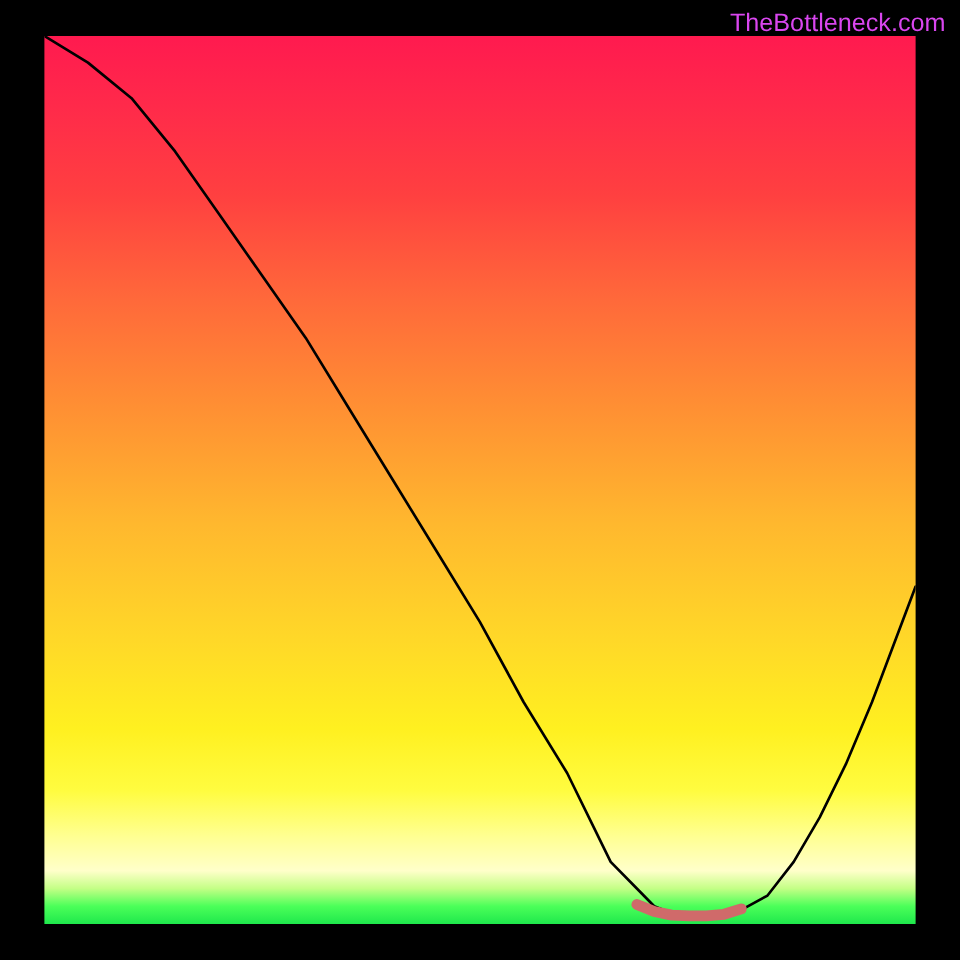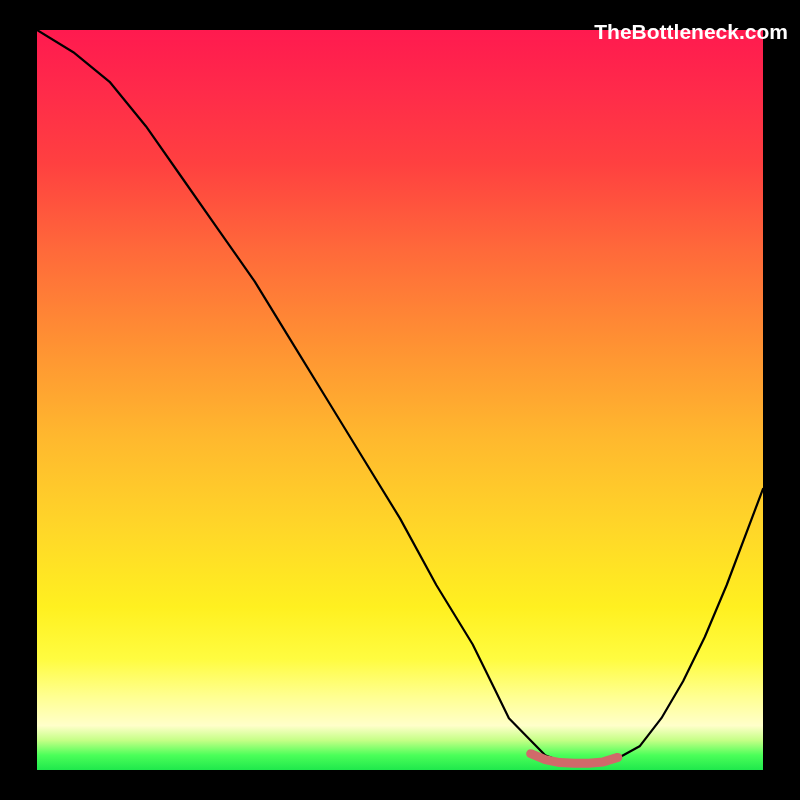--- a/index.html
+++ b/index.html
@@ -6,25 +6,25 @@
   body {
     width: 800px;
     height: 800px;
     background: #000;
     font-family: Arial, Helvetica, sans-serif;
     overflow: hidden;
     position: relative;
   }
   .watermark {
     position: absolute;
-    top: 20px;
+    top: 8px;
     right: 12px;
-    color: #ffffff;
+    color: #d946ef;
     font-size: 21px;
-    font-weight: 700;
+    font-weight: 400;
     z-index: 10;
   }
   .plot-frame {
     position: absolute;
     left: 37px;
     top: 30px;
     width: 726px;
     height: 740px;
     background: linear-gradient(to bottom,
       #ff1a4f 0%,

